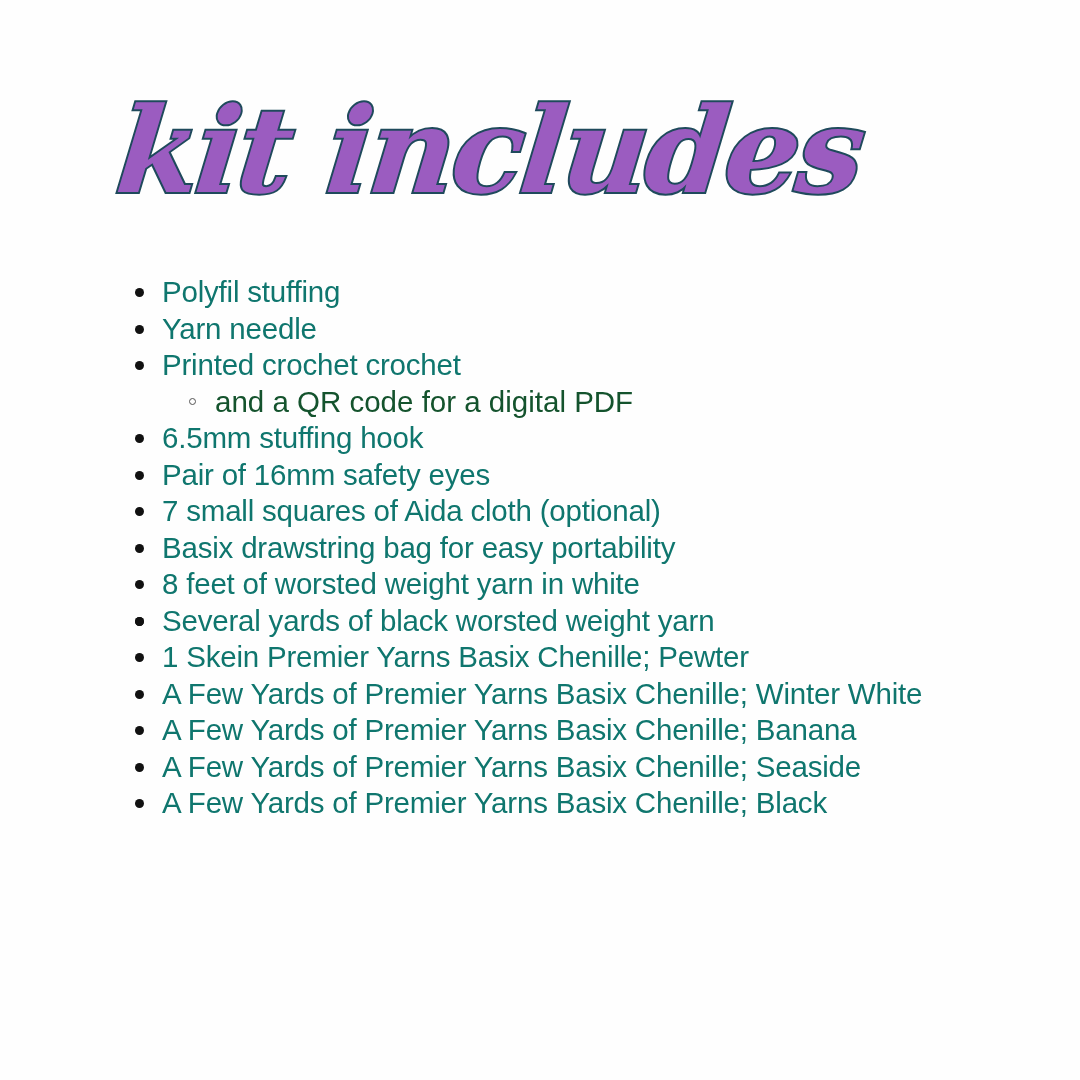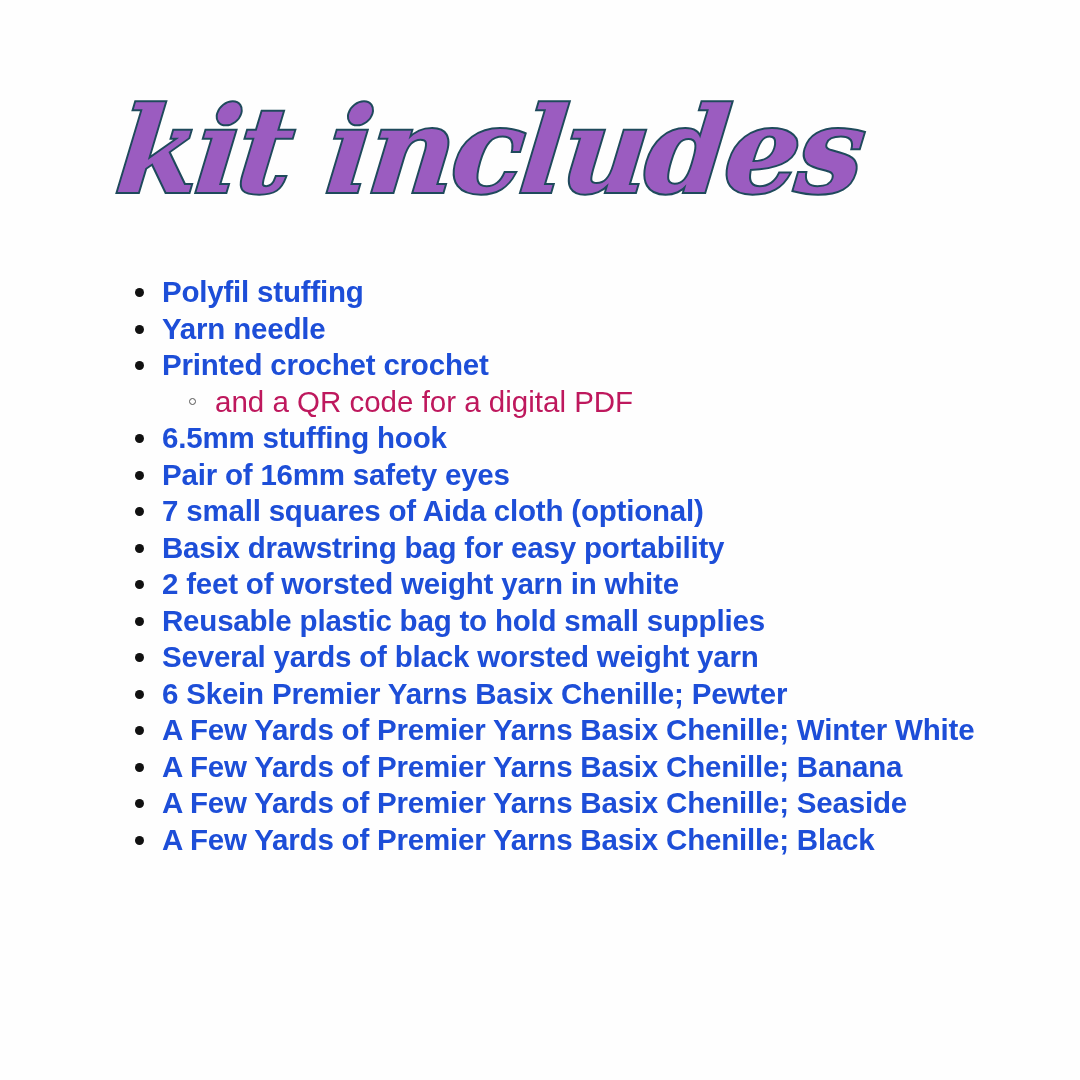--- a/index.html
+++ b/index.html
@@ -35,42 +35,42 @@
       left: 135px;
       top: 274px;
       width: 860px;
       margin: 0;
       padding: 0;
       list-style: none;
     }
     .item {
       position: relative;
       padding-left: 27px;
-      font-weight: bold;
+      font-weight: normal;
       font-size: 29.5px;
       line-height: 36.5px;
-      color: #1d4ed8;
+      color: #0f766e;
       letter-spacing: -0.2px;
     }
     .bullet {
       position: absolute;
       left: 0;
       top: 14px;
       width: 9px;
       height: 9px;
       border-radius: 50%;
       background: #111111;
     }
     .subitem {
       position: relative;
       padding-left: 80px;
       font-weight: normal;
       font-size: 29.5px;
       line-height: 36.5px;
-      color: #be185d;
+      color: #14532d;
     }
     .subbullet {
       position: absolute;
       left: 54px;
       top: 14px;
       width: 7px;
       height: 7px;
       border-radius: 50%;
       border: 1.5px solid #555555;
       box-sizing: border-box;
@@ -109,33 +109,32 @@
   <li class="item">
     <span class="bullet"></span>
     <span>7 small squares of Aida cloth (optional)</span>
   </li>
   <li class="item">
     <span class="bullet"></span>
     <span>Basix drawstring bag for easy portability</span>
   </li>
   <li class="item">
     <span class="bullet"></span>
-    <span>2 feet of worsted weight yarn in white</span>
+    <span>8 feet of worsted weight yarn in white</span>
   </li>
   <li class="item">
     <span class="bullet"></span>
-    <span>Reusable plastic bag to hold small supplies</span>
   </li>
   <li class="item">
     <span class="bullet"></span>
     <span>Several yards of black worsted weight yarn</span>
   </li>
   <li class="item">
     <span class="bullet"></span>
-    <span>6 Skein Premier Yarns Basix Chenille; Pewter</span>
+    <span>1 Skein Premier Yarns Basix Chenille; Pewter</span>
   </li>
   <li class="item">
     <span class="bullet"></span>
     <span>A Few Yards of Premier Yarns Basix Chenille; Winter White</span>
   </li>
   <li class="item">
     <span class="bullet"></span>
     <span>A Few Yards of Premier Yarns Basix Chenille; Banana</span>
   </li>
   <li class="item">

